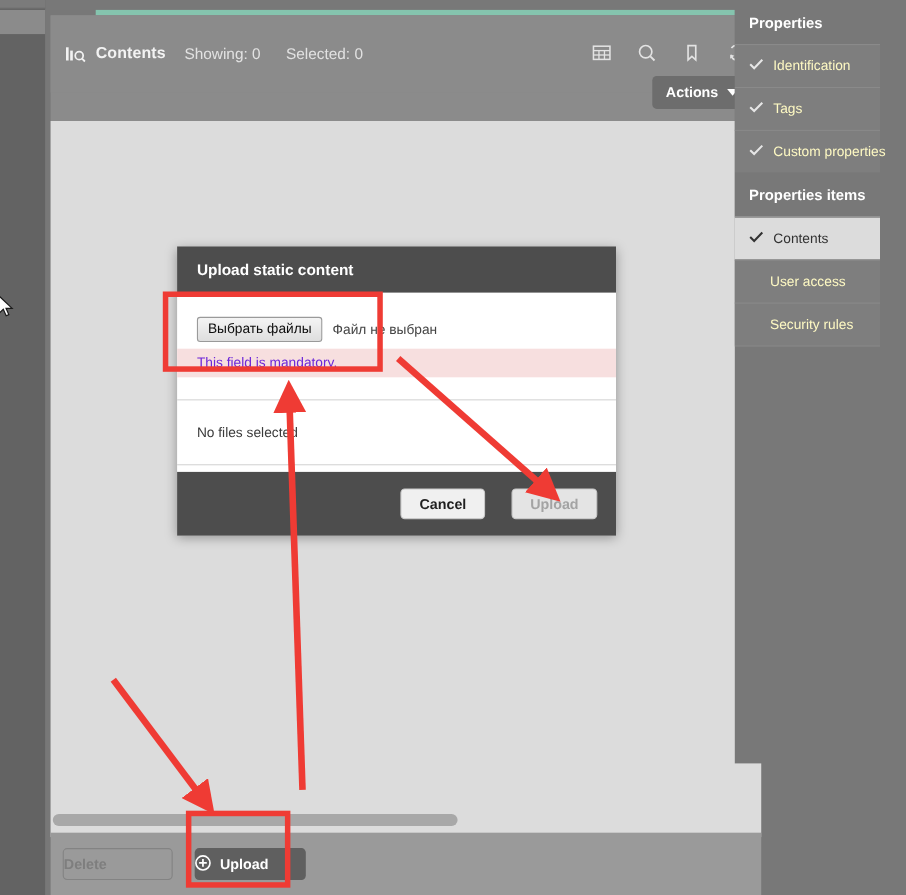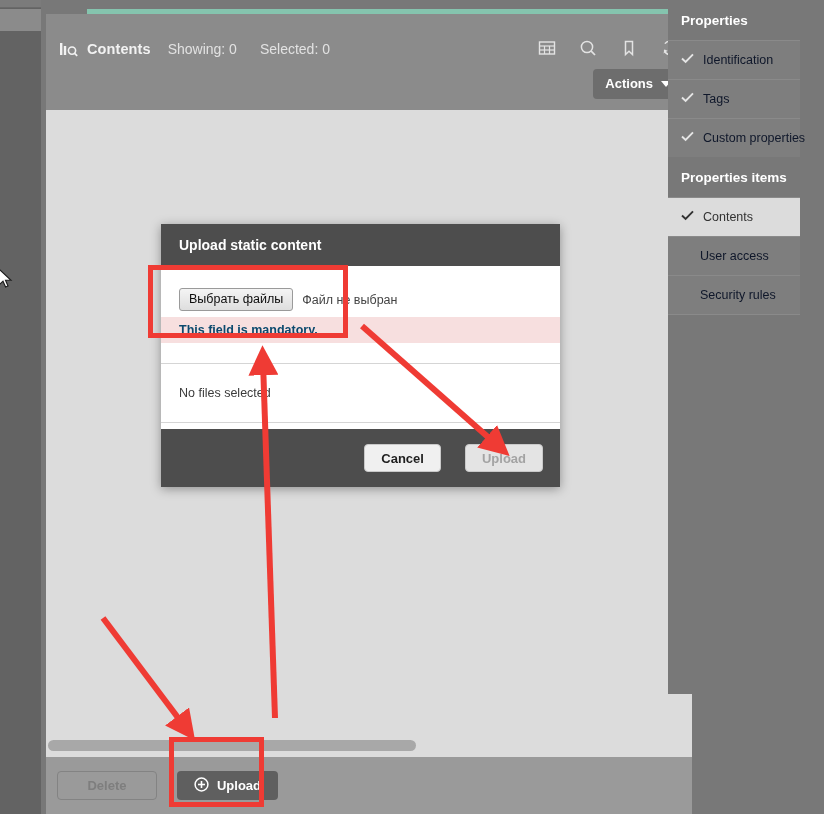--- a/index.html
+++ b/index.html
@@ -118,21 +118,21 @@
 
   
   .footer-bar {
     position: absolute; left: 46px; top: 757px; width: 646px; height: 57px;
     background: #9a9a9a;
   }
   .footer-btn {
     position: absolute; top: 14px;
     height: 29px; border-radius: 4px;
     font-size: 13px; font-weight: bold;
-    display: flex; align-items: center; justify-content: center; gap: 8px;
+    display: flex; align-items: center; gap: 8px;
     cursor: pointer;
   }
   .btn-delete {
     left: 11px; width: 100px;
     background: transparent; color: #7e7e7e;
     border: 1px solid #838383;
   }
   .btn-upload {
     left: 131px; width: 101px;
     background: #5f5f5f; color: #ffffff; border: none;
@@ -145,21 +145,21 @@
     background: #787878;
   }
   .props-group-title {
     font-size: 13.5px; font-weight: bold; color: #ffffff;
     padding: 13px 0 12px 13px;
     background: #787878;
   }
   .props-item {
     height: 39px; display: flex; align-items: center;
     padding-left: 13px; gap: 9px;
-    font-size: 12.5px; color: #0f172a;
+    font-size: 12.5px; color: #fef9c3;
     border-top: 1px solid #8a8a8a;
     background: #7e7e7e; cursor: pointer;
     white-space: nowrap;
   }
   .props-item.selected { background: #dcdcdc; color: #323232; }
   .props-item.indent { padding-left: 32px; }
   .check { width: 13px; height: 11px; flex: 0 0 auto; }
   .props-spacer { height: 1px; background: #8a8a8a; }
 
   
@@ -179,23 +179,22 @@
     font-family: "Liberation Sans", sans-serif;
     font-size: 12.5px; color: #0d0d0d;
     background: linear-gradient(#f4f4f4, #dedede);
     border: 1px solid #9a9a9a; border-radius: 3px;
     padding: 3px 9px 4px 9px; cursor: pointer;
   }
   .file-status { font-size: 12.5px; color: #444444; }
   .error-banner {
     background: #f7dfdf; height: 26px;
     display: flex; align-items: center; padding-left: 18px;
-    font-size: 12.5px; color: #0c4a6e;
+    font-size: 12.5px; color: #6d28d9;
     margin: 0 -18px;
-    font-weight: bold;
   }
   .dlg-rule { border-top: 1px solid #d5d5d5; margin: 20px -18px 0 -18px; }
   .no-files {
     font-size: 12.5px; color: #3b3b3b;
     padding: 22px 0 22px 0;
   }
   .dlg-footer {
     position: absolute; left: 0; bottom: 0; width: 399px; height: 58px;
     background: #4d4d4d;
     display: flex; align-items: center; justify-content: flex-end; gap: 24px;

